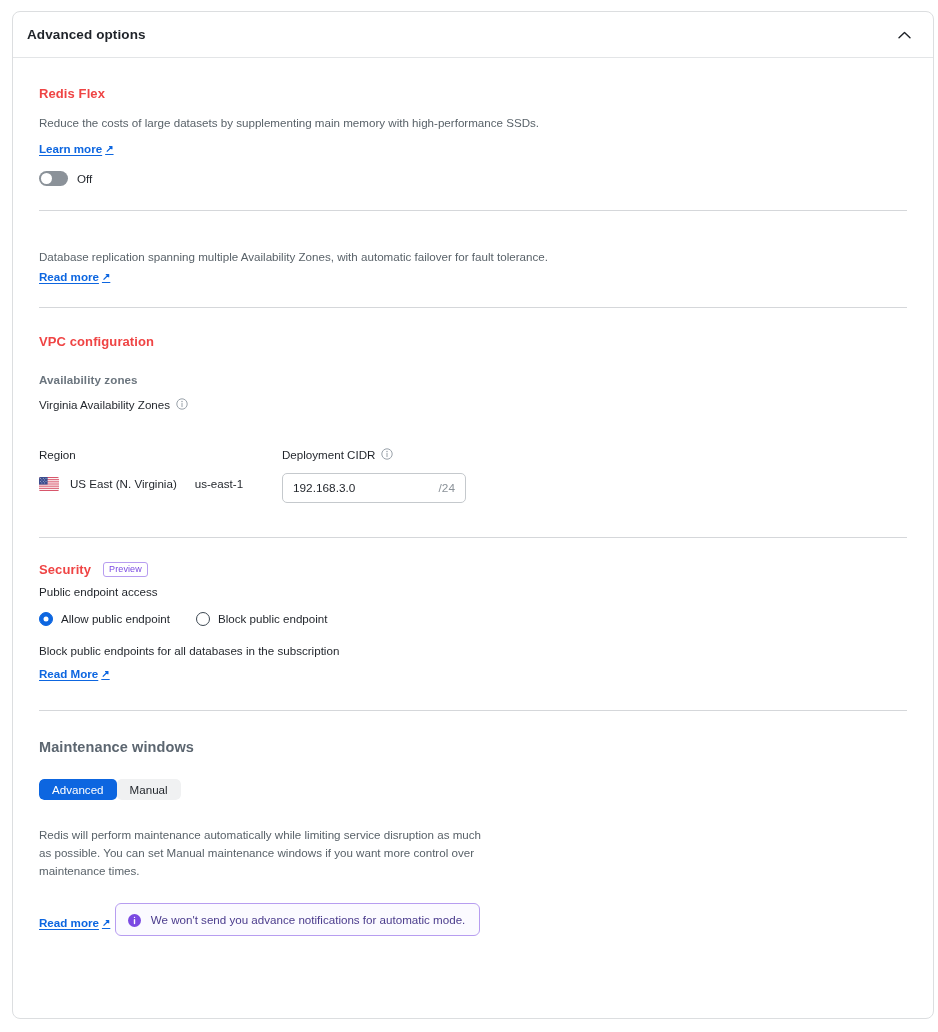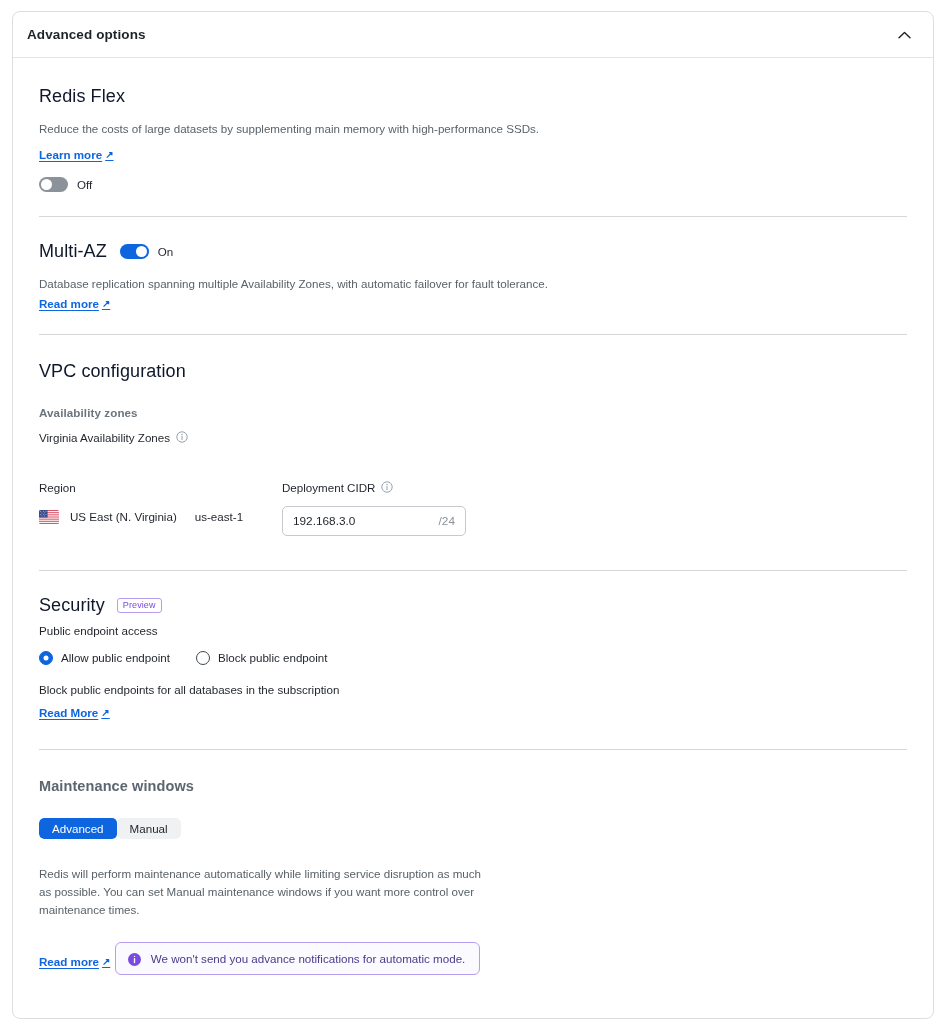--- a/index.html
+++ b/index.html
@@ -61,23 +61,23 @@
   .divider {
     height: 1px;
     background: #d5d7da;
     margin: 0 26px;
   }
 
   
   .sec-redisflex { padding-top: 28px; padding-bottom: 24px; }
 
   .sec-title {
-    font-size: 18px;
-    font-weight: normal;
-    color: #0f172a;
+    font-size: 13px;
+    font-weight: bold;
+    color: #ef4444;
     letter-spacing: 0.1px;
   }
   .sec-title-gray {
     font-size: 14.5px;
     font-weight: bold;
     color: #5c6670;
     letter-spacing: 0.1px;
   }
   .sec-desc {
     font-size: 11.6px;
@@ -371,29 +371,20 @@
           <span class="switch off">
               <span class="knob"></span>
             </span>
           <span class="switch-label">Off</span>
         </div>
       </div>
 
       <div class="divider"></div>
 
       <div class="section sec-multiaz">
-        <div class="title-inline">
-          <div class="sec-title">Multi-AZ</div>
-          <div class="toggle-row">
-            <span class="switch on">
-                <span class="knob"></span>
-              </span>
-            <span class="switch-label">On</span>
-          </div>
-        </div>
         <div class="sec-desc">Database replication spanning multiple Availability Zones, with automatic failover for fault tolerance.</div>
         <a class="link" style="margin-top:4px;">
           <span>Read more</span>
           <span class="ext-arrow">↗</span>
         </a>
       </div>
 
       <div class="divider"></div>
 
       <div class="section sec-vpc">

